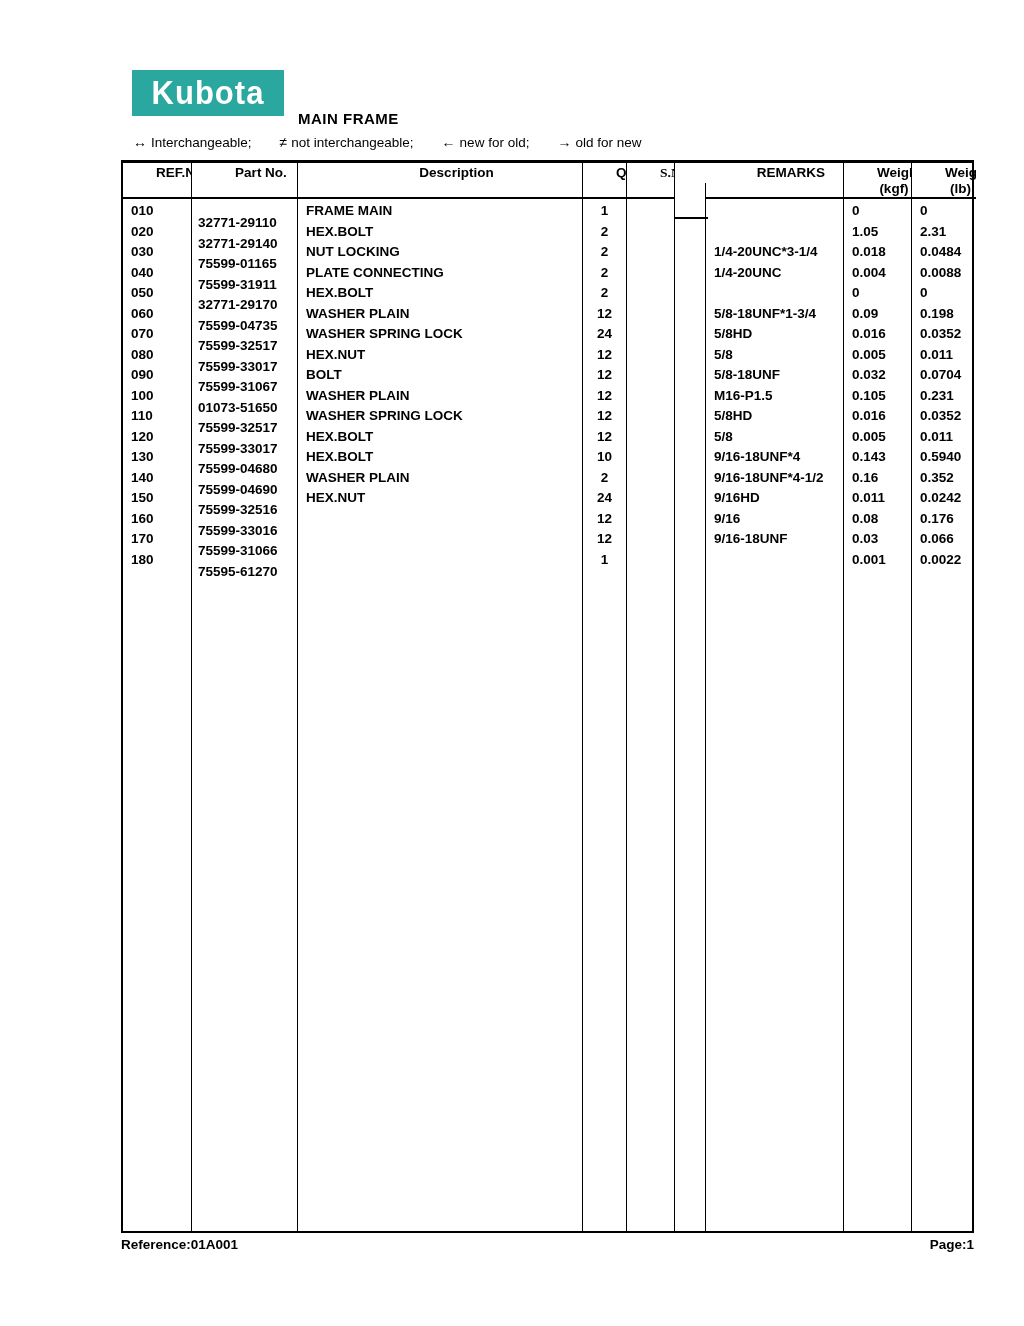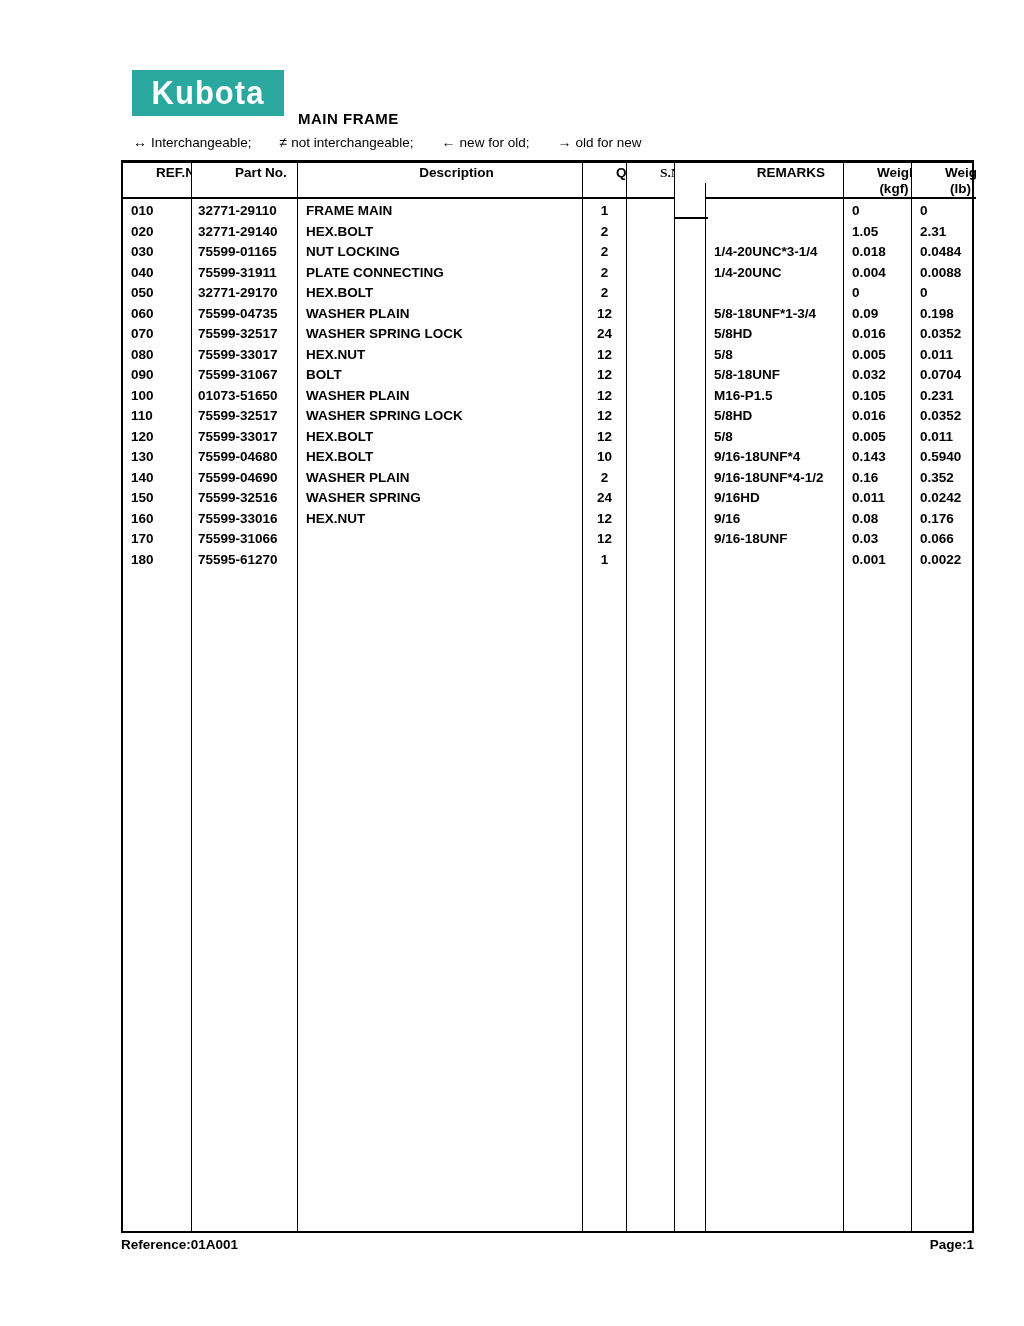--- a/index.html
+++ b/index.html
@@ -148,21 +148,21 @@
         <div class="cell left">110</div>
         <div class="cell left">120</div>
         <div class="cell left">130</div>
         <div class="cell left">140</div>
         <div class="cell left">150</div>
         <div class="cell left">160</div>
         <div class="cell left">170</div>
         <div class="cell left">180</div>
       </div>
     </div>
-    <div class="col col-part" style="width: 106px;">
+    <div class="col col-part" style="width: 106px; gap: 12px;">
       <div class="col-header">
         <div>Part No.</div>
       </div>
       <div class="col-body">
         <div class="cell left">32771-29110</div>
         <div class="cell left">32771-29140</div>
         <div class="cell left">75599-01165</div>
         <div class="cell left">75599-31911</div>
         <div class="cell left">32771-29170</div>
         <div class="cell left">75599-04735</div>
@@ -192,21 +192,20 @@
         <div class="cell left">HEX.BOLT</div>
         <div class="cell left">WASHER PLAIN</div>
         <div class="cell left">WASHER SPRING LOCK</div>
         <div class="cell left">HEX.NUT</div>
         <div class="cell left">BOLT</div>
         <div class="cell left">WASHER PLAIN</div>
         <div class="cell left">WASHER SPRING LOCK</div>
         <div class="cell left">HEX.BOLT</div>
         <div class="cell left">HEX.BOLT</div>
         <div class="cell left">WASHER PLAIN</div>
-        <div class="cell left">WASHER SPRING</div>
         <div class="cell left">HEX.NUT</div>
       </div>
     </div>
     <div class="col col-qty" style="width: 44px;">
       <div class="col-header">
         <div>Q'ty</div>
       </div>
       <div class="col-body">
         <div class="cell center">1</div>
         <div class="cell center">2</div>

